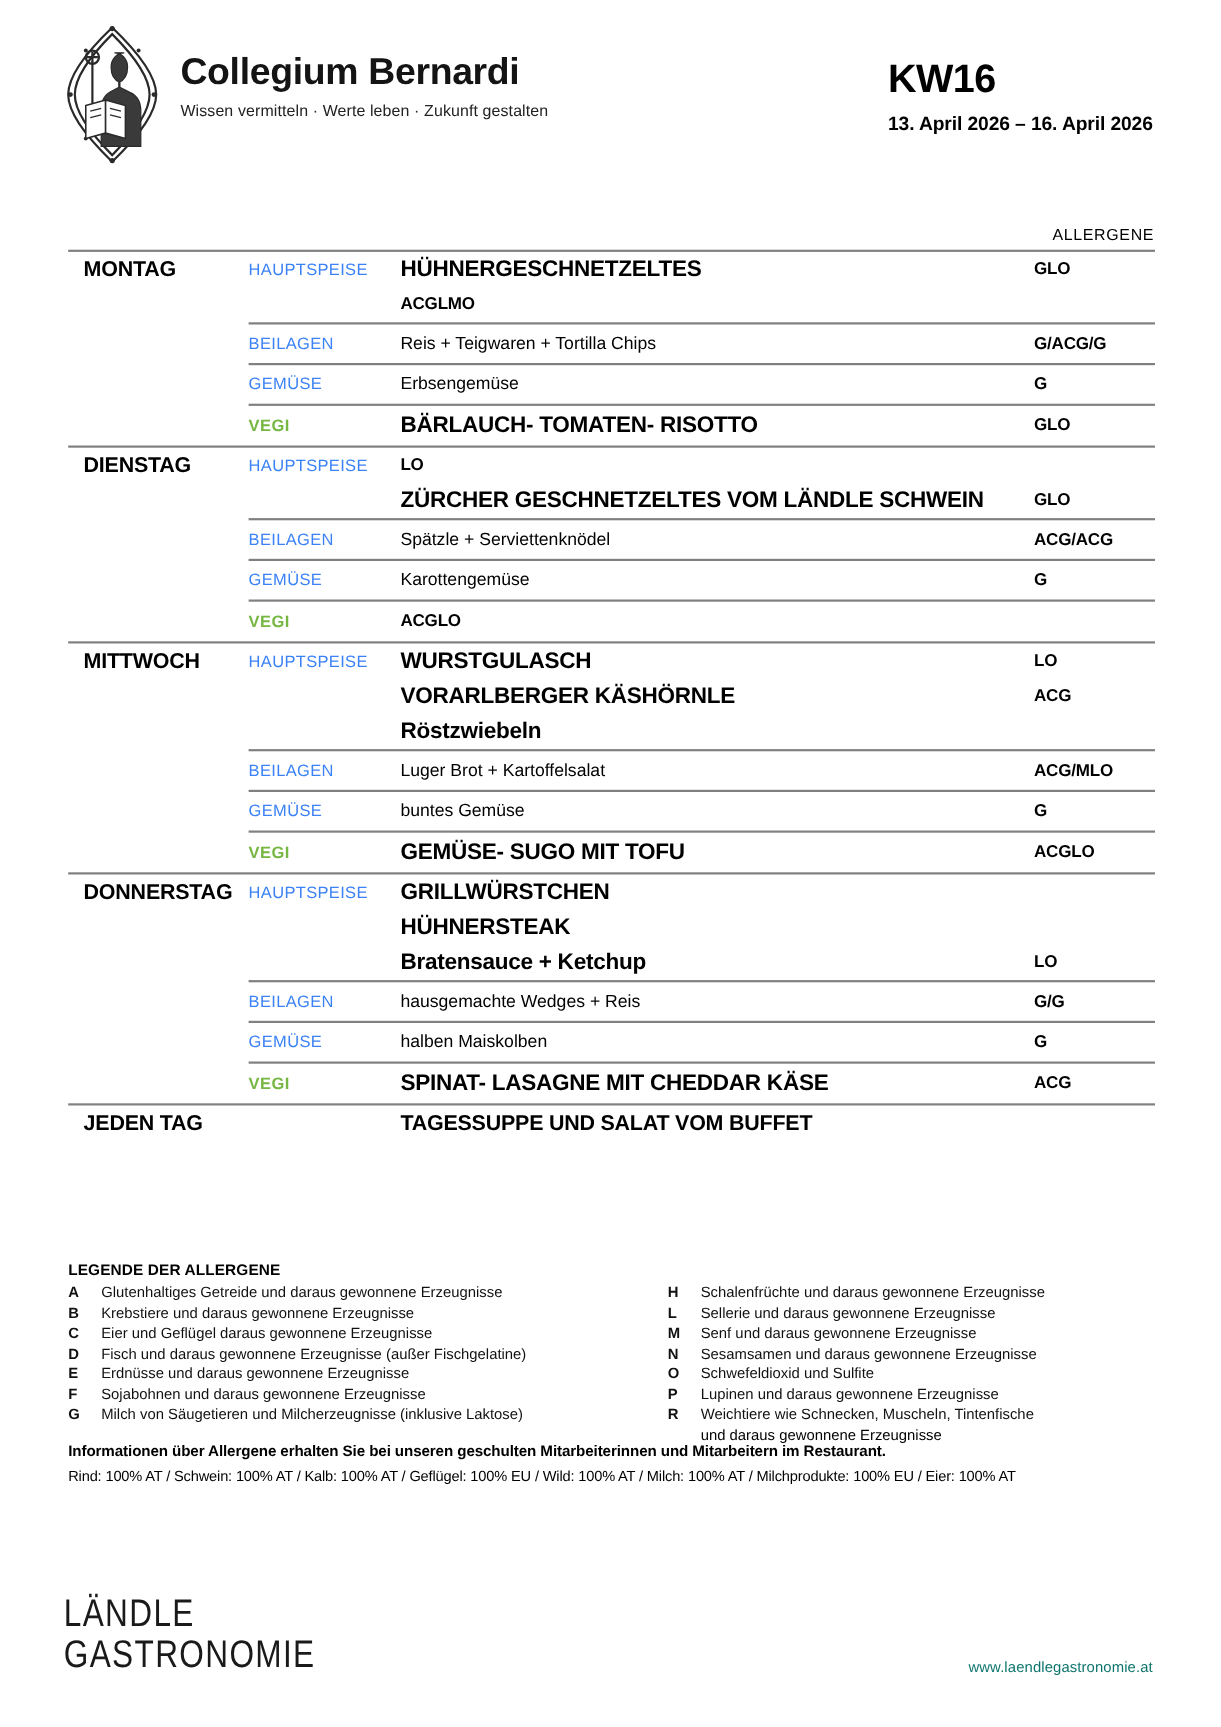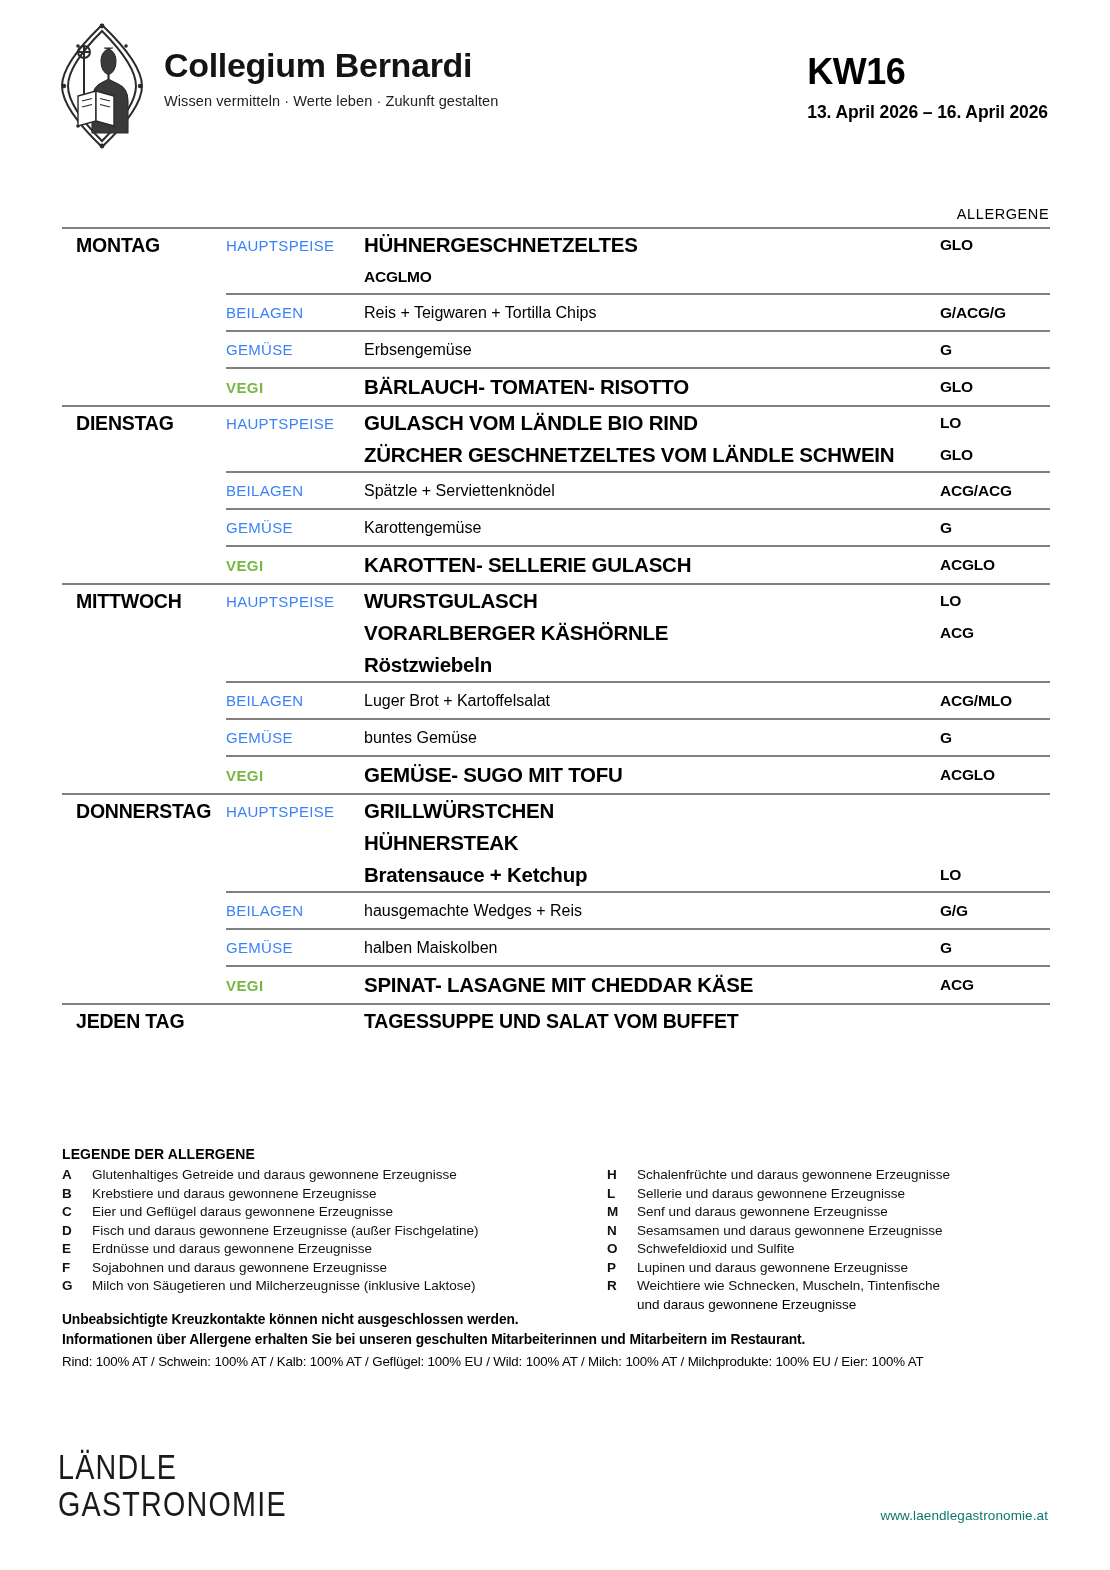--- a/index.html
+++ b/index.html
@@ -306,21 +306,20 @@
           <div class="c-cat vegi">VEGI</div>
           <div class="c-dish dish-main">BÄRLAUCH- TOMATEN- RISOTTO</div>
           <div class="c-all">GLO</div>
         </div>
       </div>
       <div class="rule-full"></div>
       <div class="day-block">
         <div class="row r-main">
           <div class="c-day">DIENSTAG</div>
           <div class="c-cat">HAUPTSPEISE</div>
-          <div class="c-dish dish-main">GULASCH VOM LÄNDLE BIO RIND</div>
           <div class="c-all">LO</div>
         </div>
         <div class="row r-main">
           <div class="c-day"></div>
           <div class="c-cat"></div>
           <div class="c-dish dish-main">ZÜRCHER GESCHNETZELTES VOM LÄNDLE SCHWEIN</div>
           <div class="c-all">GLO</div>
         </div>
         <div class="rule-inner"></div>
         <div class="row r-side">
@@ -333,21 +332,20 @@
         <div class="row r-side">
           <div class="c-day"></div>
           <div class="c-cat">GEMÜSE</div>
           <div class="c-dish dish-side">Karottengemüse</div>
           <div class="c-all">G</div>
         </div>
         <div class="rule-inner"></div>
         <div class="row r-vegi">
           <div class="c-day"></div>
           <div class="c-cat vegi">VEGI</div>
-          <div class="c-dish dish-main">KAROTTEN- SELLERIE GULASCH</div>
           <div class="c-all">ACGLO</div>
         </div>
       </div>
       <div class="rule-full"></div>
       <div class="day-block">
         <div class="row r-main">
           <div class="c-day">MITTWOCH</div>
           <div class="c-cat">HAUPTSPEISE</div>
           <div class="c-dish dish-main">WURSTGULASCH</div>
           <div class="c-all">LO</div>
@@ -498,21 +496,20 @@
         <div class="leg-row">
           <div class="leg-letter">R</div>
           <div class="leg-text">Weichtiere wie Schnecken, Muscheln, Tintenfische</div>
         </div>
         <div class="leg-cont">und daraus gewonnene Erzeugnisse</div>
       </div>
   </div>
 </div>
 
 <div class="notes">
-  <div class="note-bold">Unbeabsichtigte Kreuzkontakte können nicht ausgeschlossen werden.</div>
   <div class="note-bold">Informationen über Allergene erhalten Sie bei unseren geschulten Mitarbeiterinnen und Mitarbeitern im Restaurant.</div>
   <div class="herkunft-text">Rind: 100% AT / Schwein: 100% AT / Kalb: 100% AT / Geflügel: 100% EU / Wild: 100% AT / Milch: 100% AT / Milchprodukte: 100% EU / Eier: 100% AT</div>
 </div>
 
 <div class="footer-logo">
   <div>LÄNDLE</div>
   <div>GASTRONOMIE</div>
 </div>
 <div class="footer-url">www.laendlegastronomie.at</div>
 

